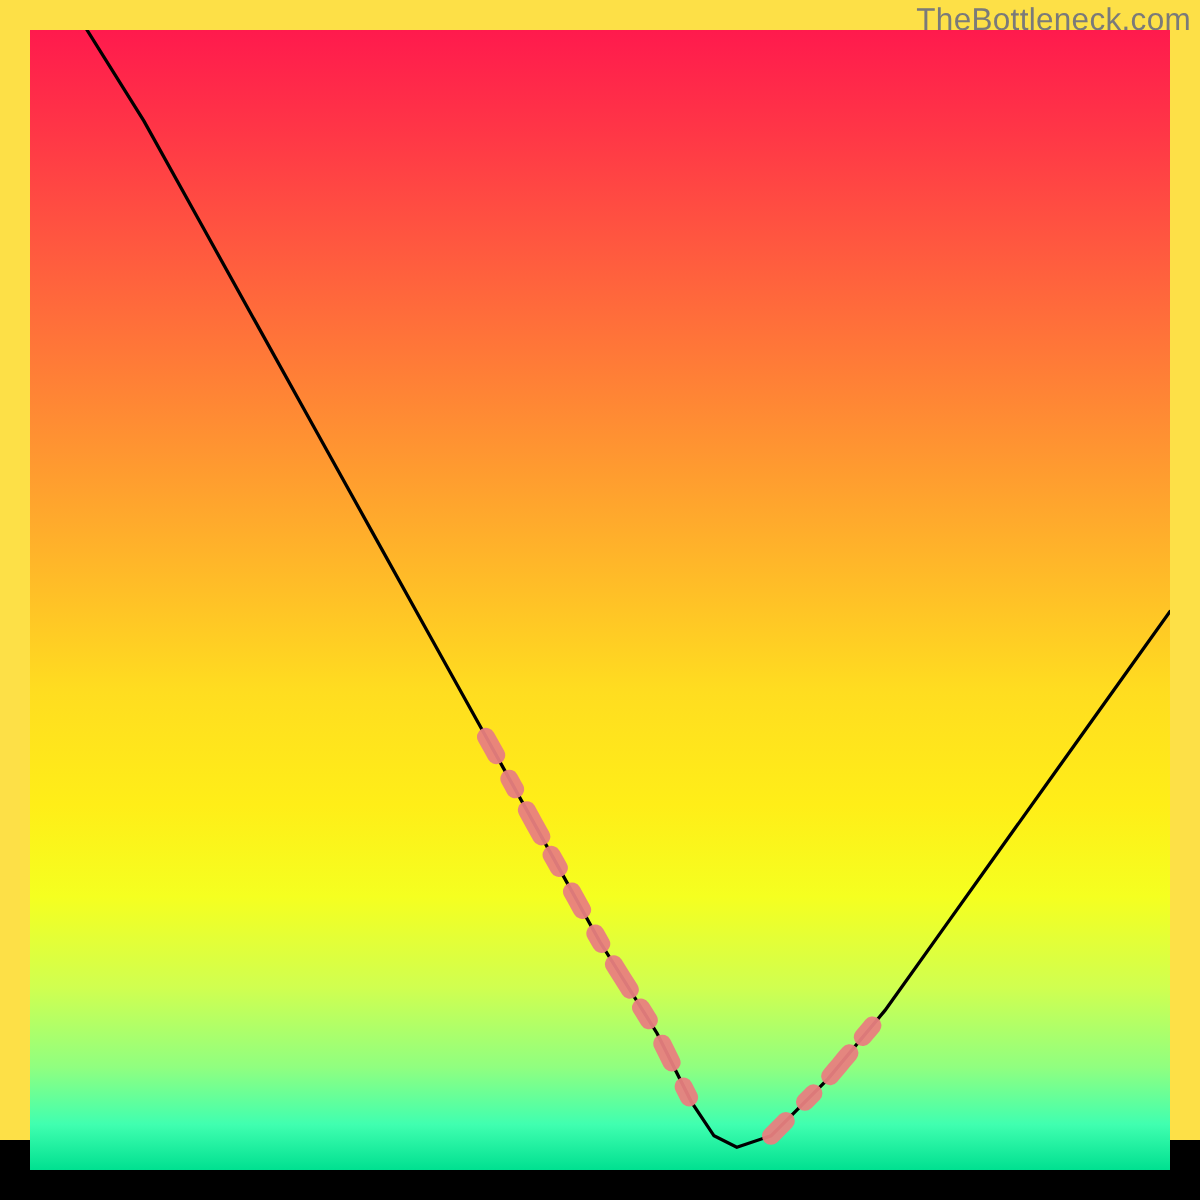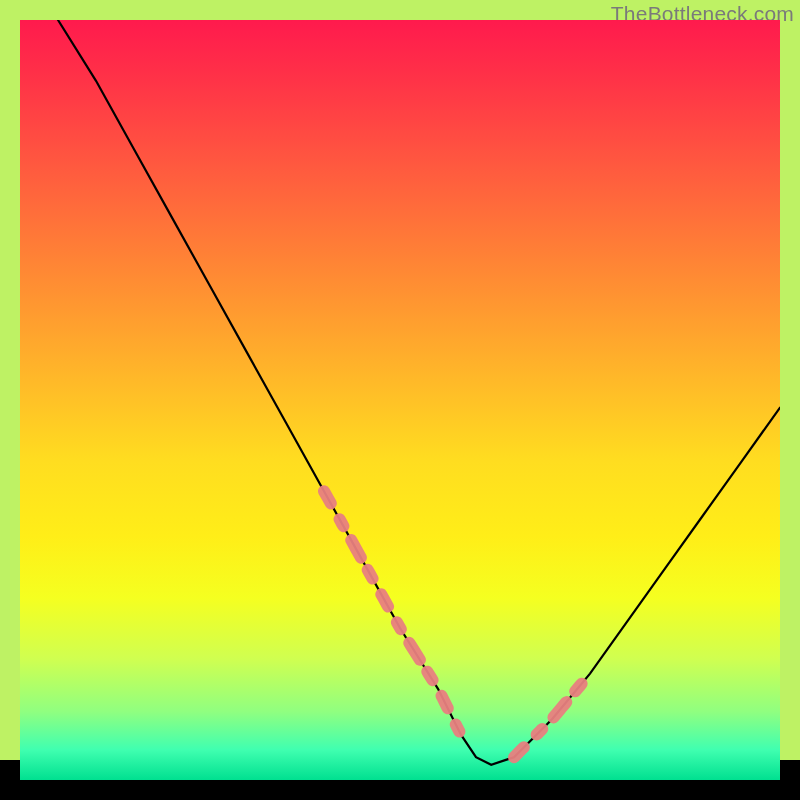--- a/index.html
+++ b/index.html
@@ -1,21 +1,21 @@
 <!DOCTYPE html>
 <html><head>
 <meta charset="utf-8">
 <style>
   * { margin: 0; padding: 0; box-sizing: border-box; }
   html, body { width: 800px; height: 800px; overflow: hidden; background: #000; }
   .chart-container {
     position: relative;
     width: 800px;
     height: 760px;
-    background: #bef264;
+    background: #fde047;
   }
   .plot-area {
     position: absolute;
     left: 20px;
     top: 20px;
     width: 760px;
     height: 760px;
     background: linear-gradient(to bottom,
       #ff1a4d 0%,
       #ff3347 8%,

